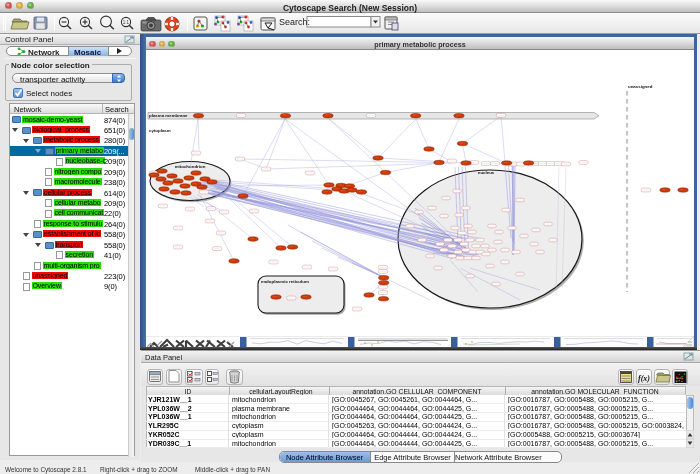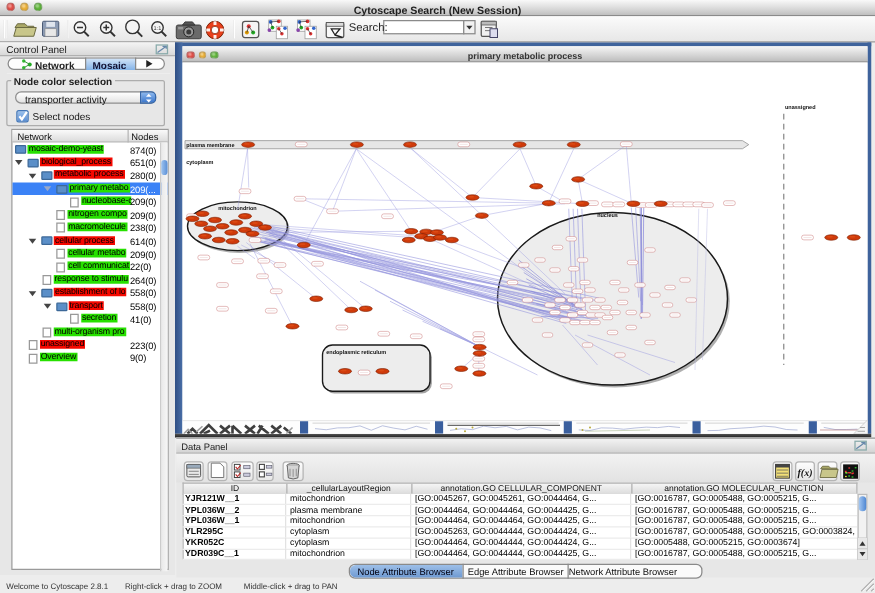--- a/index.html
+++ b/index.html
@@ -171,41 +171,41 @@
   </div>
 <div class="abs cbx">
     <svg width="12" height="12" viewBox="0 0 12 12" style="position:absolute;left:-1px;top:-2px">
       <path d="M2.5 6 L4.5 8.5 L8.5 2.5" stroke="#fff" stroke-width="1.8" fill="none"></path>
     </svg>
   </div>
 <div class="abs" style="left:26px;top:89px;font-size:8px;color:#111;">Select nodes</div>
 <div class="abs treebox">
 <div class="abs treehead">
       <span style="position:absolute;left:4px;top:1px;">Network</span>
-      <span style="position:absolute;left:95px;top:1px;">Nodes</span>
+      <span style="position:absolute;left:95px;top:1px;">Search</span>
       <div style="position:absolute;left:92px;top:0;width:1px;height:10px;background:#b5b5b5;"></div>
     </div>
 <div class="abs trow" style="top:10.8px;width:124px;">
 <div class="abs folder" style="left:2px;top:1.7px;"></div>
 <span class="abs" style="left:12px;top:0.8px;background:#27e000;padding:0 1px;max-width:83px;overflow:hidden;display:inline-block;white-space:nowrap;">mosaic-demo-yeast</span>
 <span class="abs tnum" style="left:94px;top:0.8px;color:#000;">874(0)</span>
 </div>
 <div class="abs trow" style="top:21.23px;width:124px;">
 <div class="abs arr" style="left:2px;top:3px;border-top-color:#444;"></div>
 <div class="abs folder" style="left:12px;top:1.7px;"></div>
 <span class="abs" style="left:22px;top:0.8px;background:#f50800;padding:0 1px;max-width:73px;overflow:hidden;display:inline-block;white-space:nowrap;">biological_process</span>
 <span class="abs tnum" style="left:94px;top:0.8px;color:#000;">651(0)</span>
 </div>
 <div class="abs trow" style="top:31.66px;width:132px;">
 <div class="abs arr" style="left:13px;top:3px;border-top-color:#444;"></div>
 <div class="abs folder" style="left:23px;top:1.7px;"></div>
 <span class="abs" style="left:33px;top:0.8px;background:#f50800;padding:0 1px;max-width:62px;overflow:hidden;display:inline-block;white-space:nowrap;">metabolic process</span>
 <span class="abs tnum" style="left:94px;top:0.8px;color:#000;">280(0)</span>
 </div>
-<div class="abs trow" style="top:42.09px;width:124px;background:#3b82f6;">
+<div class="abs trow" style="top:42.09px;width:124px;background:#0369a1;">
 <div class="abs arr" style="left:25px;top:3px;border-top-color:#99a8c8;"></div>
 <div class="abs folder" style="left:35px;top:1.7px;"></div>
 <span class="abs" style="left:44.5px;top:0.8px;background:#27e000;padding:0 1px;max-width:50.5px;overflow:hidden;display:inline-block;white-space:nowrap;">primary metabo</span>
 <span class="abs tnum" style="left:94px;top:0.8px;color:#fff;">209(...</span>
 </div>
 <div class="abs trow" style="top:52.519999999999996px;width:124px;">
 <div class="abs file" style="left:46px;top:1px;"></div>
 <span class="abs" style="left:54.5px;top:0.8px;background:#27e000;padding:0 1px;max-width:40.5px;overflow:hidden;display:inline-block;white-space:nowrap;">nucleobase-co</span>
 <span class="abs tnum" style="left:94px;top:0.8px;color:#000;">209(0)</span>
 </div>

